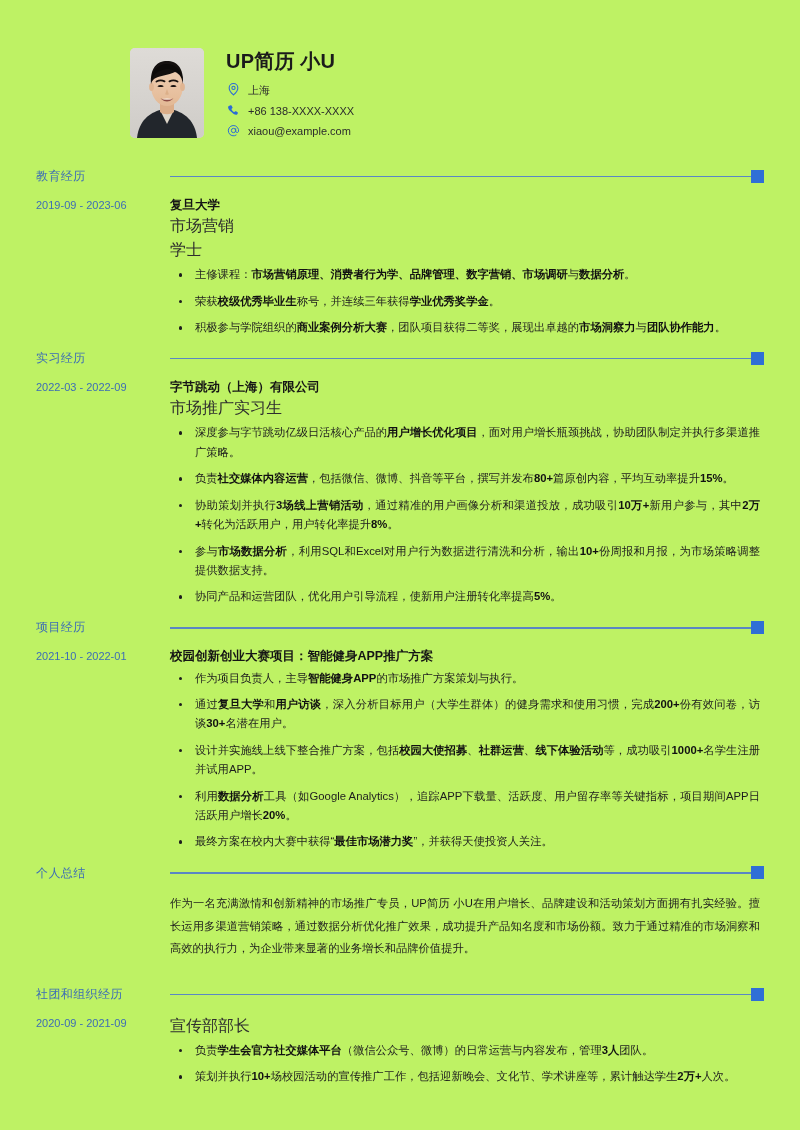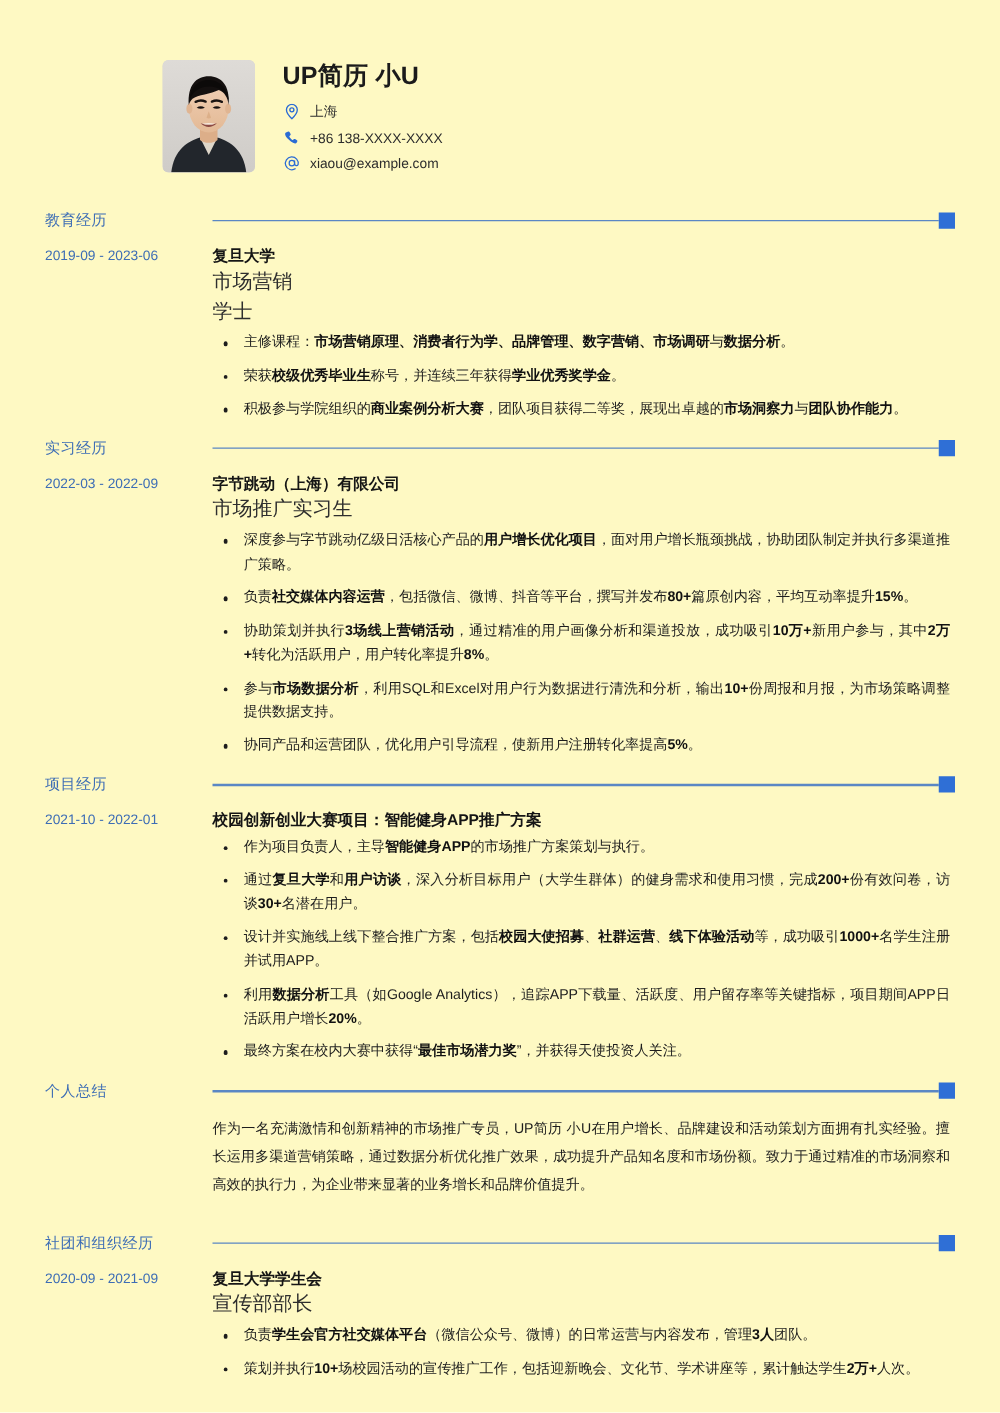--- a/index.html
+++ b/index.html
@@ -17,21 +17,21 @@
     line-height: 1.55;
     -webkit-font-smoothing: antialiased;
   }
 
   .page {
     position: relative;
     width: 800px;
     height: 1130px;
     padding: 48px 36px 0 36px;
     overflow: hidden;
-    background: #fef9c3;
+    background: #bef264;
   }
 
   
   .header {
     display: flex;
     align-items: flex-start;
     padding-left: 94px;
     margin-bottom: 22px;
   }
 
@@ -344,21 +344,20 @@
       </div>
       <div class="section">
         <div class="sec-head">
           <div class="sec-label">社团和组织经历</div>
           <div class="sec-rule"></div>
           <div class="sec-sq"></div>
         </div>
         <div class="entry">
           <div class="entry-date">2020-09 - 2021-09</div>
           <div class="entry-body">
-            <div class="org">复旦大学学生会</div>
             <div class="sub">宣传部部长</div>
             <ul class="bullets">
               <li>负责<b>学生会官方社交媒体平台</b>（微信公众号、微博）的日常运营与内容发布，管理<b>3人</b>团队。</li>
               <li>策划并执行<b>10+</b>场校园活动的宣传推广工作，包括迎新晚会、文化节、学术讲座等，累计触达学生<b>2万+</b>人次。</li>
             </ul>
           </div>
         </div>
       </div>
     </div>
 

